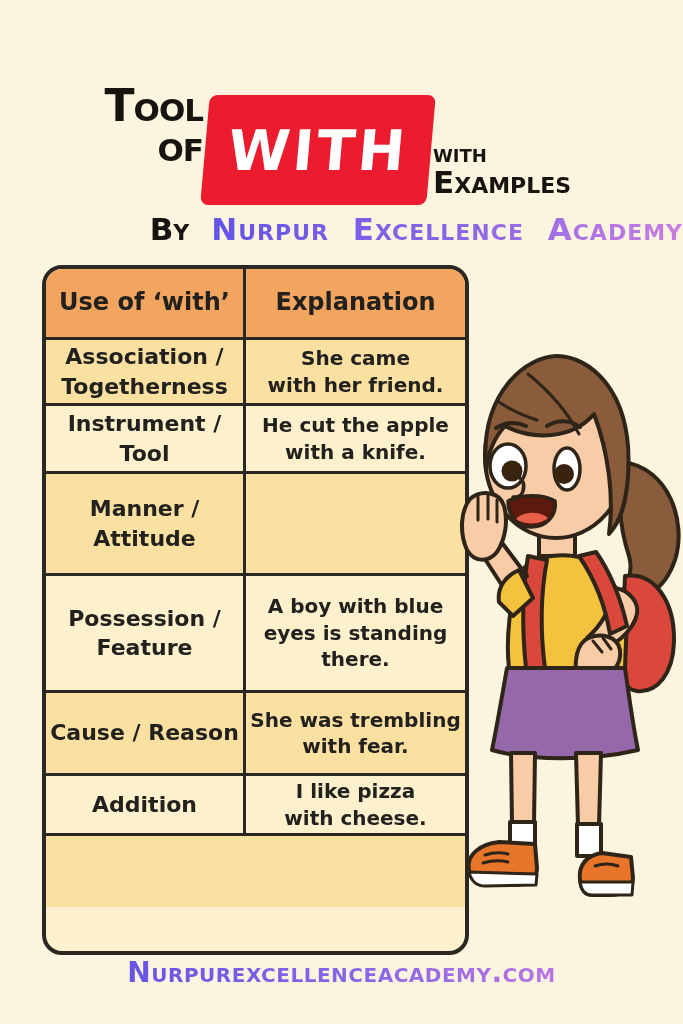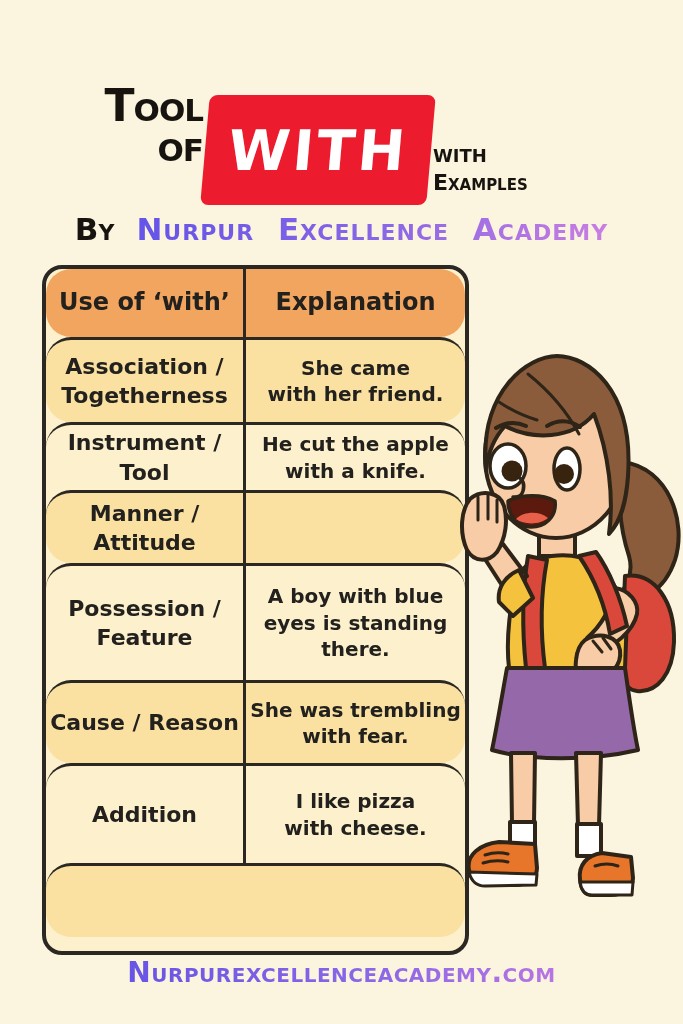--- a/index.html
+++ b/index.html
@@ -26,59 +26,59 @@
   }
   .title-box span{
     color:#FFFFFF;font-weight:700;font-size:56px;letter-spacing:3px;
   }
   .title-right{
     position:absolute;left:433px;top:140px;
     display:flex;flex-direction:column;align-items:flex-start;
     font-weight:700;color:#17140F;
   }
   .title-right .small{font-size:26px;line-height:26px;letter-spacing:0px;}
-  .title-right .big{font-size:22px;line-height:33px;letter-spacing:0px;}
+  .title-right .big{font-size:31px;line-height:33px;letter-spacing:0px;}
 
   
   .byline{
     position:absolute;top:211px;left:0;width:100%;
-    display:flex;justify-content:center;align-items:baseline;gap:22px;
+    display:flex;justify-content:flex-end;align-items:baseline;gap:22px;
     font-weight:700;font-size:31px;line-height:36px;
   }
   .byline .by{color:#17140F;}
   .byline .academy{
     letter-spacing:1px;word-spacing:12px;
     background:linear-gradient(90deg,#6454E8 0%,#8B68E6 55%,#C97EE2 100%);
     -webkit-background-clip:text;background-clip:text;
     color:#8A63E4;-webkit-text-fill-color:transparent;
   }
 
   
   .table{
     position:absolute;left:42px;top:265px;width:427px;height:690px;
     box-sizing:border-box;border:4px solid #2B2823;border-radius:20px;
     overflow:hidden;background:#FCF0CD;
     display:flex;flex-direction:column;
   }
-  .trow{display:flex;box-sizing:border-box;border-radius:25px;}
+  .trow{display:flex;box-sizing:border-box;}
   .trow + .trow{border-top:3px solid #2B2823;}
   .cell{
     box-sizing:border-box;
     display:flex;align-items:center;justify-content:center;
     text-align:center;white-space:pre-line;
     padding:2px 4px;line-height:1.32;
   }
   .c1{width:200px;border-right:3px solid #2B2823;font-size:22px;font-weight:700;}
   .c2{flex:1;font-size:20px;font-weight:700;}
   .thead{background:#F2A55F;height:68px;}
   .thead .cell{font-size:24px;font-weight:700;}
   .golden{background:#FAE1A2;}
   .cream{background:#FCF0CD;}
-  .h1{height:85px}.h2{height:68px}.h3{height:73px}.h4{height:117px}
-  .h5{height:83px}.h6{height:100px}.h7{height:74px}
+  .h1{height:66px}.h2{height:68px}.h3{height:102px}.h4{height:117px}
+  .h5{height:83px}.h6{height:60px}.h7{height:74px}
 
   
   .footer{
     position:absolute;top:956px;left:0;width:100%;text-align:center;
     font-weight:700;font-size:28px;letter-spacing:0.5px;
     background:linear-gradient(90deg,#554BE5 0%,#8B68E6 55%,#D67EE1 100%);
     -webkit-background-clip:text;background-clip:text;
     color:#8A63E4;-webkit-text-fill-color:transparent;
   }
 

